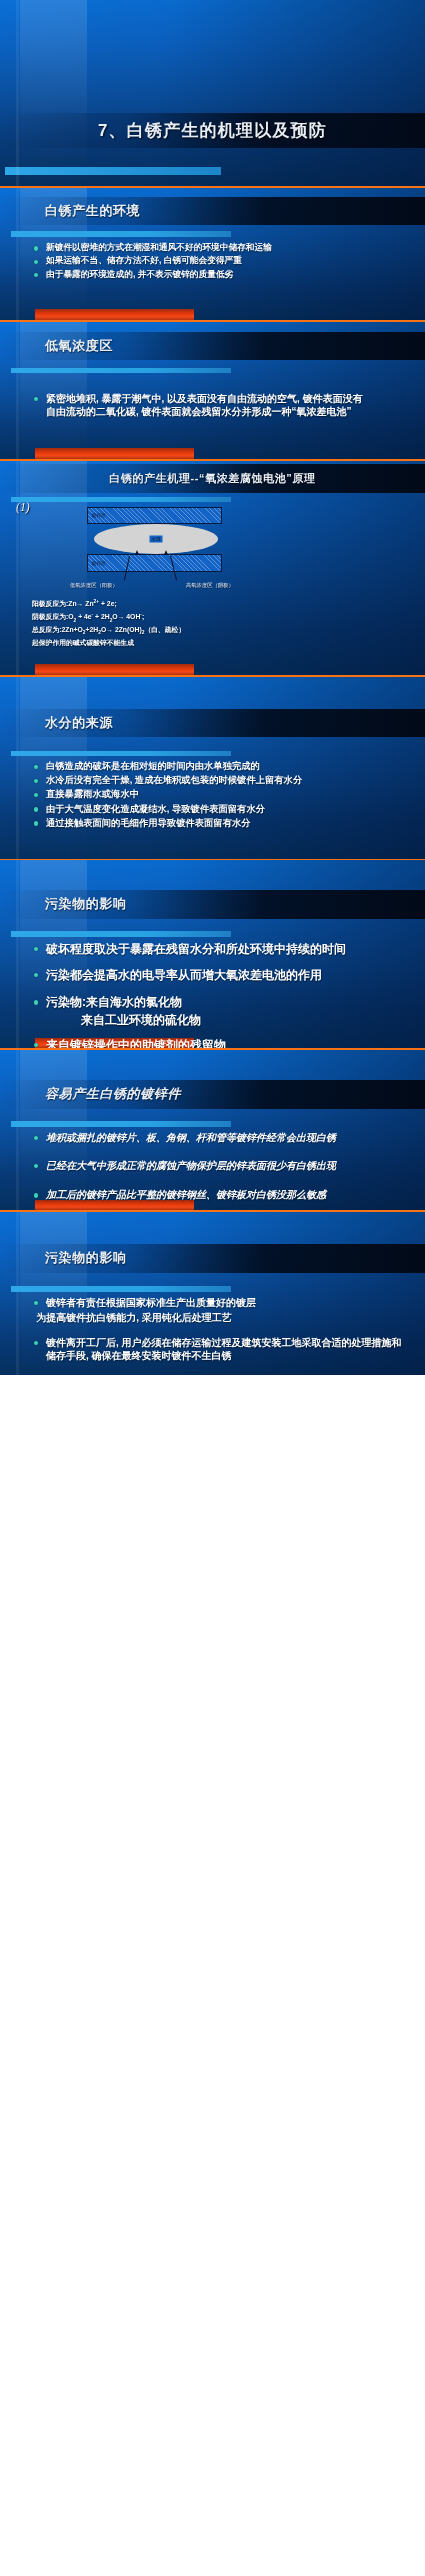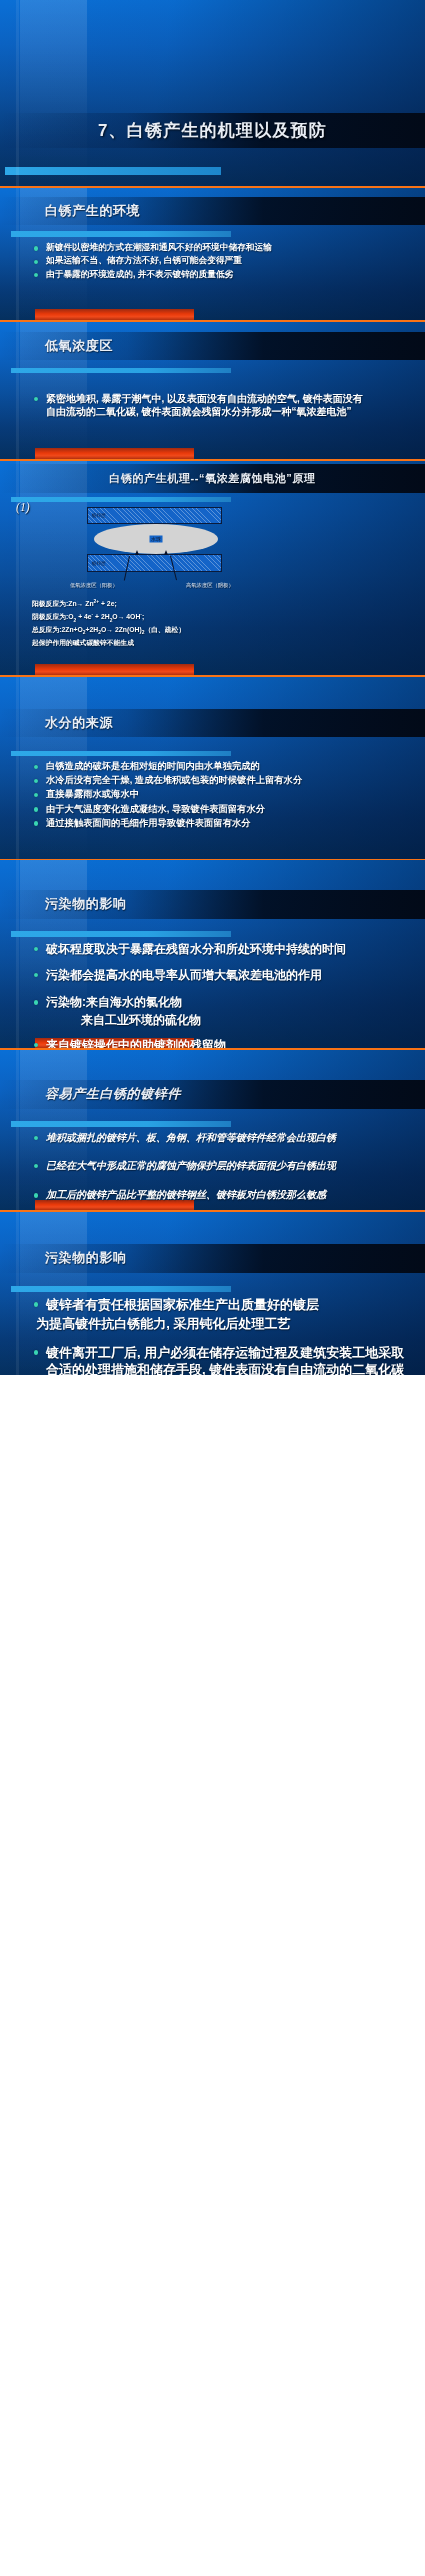--- a/index.html
+++ b/index.html
@@ -226,22 +226,22 @@
       <li style="margin-top:15px;">已经在大气中形成正常的腐蚀产物保护层的锌表面很少有白锈出现</li>
       <li style="margin-top:16px;">加工后的镀锌产品比平整的镀锌钢丝、镀锌板对白锈没那么敏感</li>
     </ul>
     <div class="red-bar"></div>
   </section>
 
   <section class="slide s8">
     <div class="title-band" style="top:32px;"></div>
     <div class="slide-title" style="padding-top:32px;">污染物的影响</div>
     <div class="accent-bar" style="margin-top:13.7px;"></div>
-    <ul class="bullets" style="margin-top:3.7px;font-size:13px;line-height:1.34;">
+    <ul class="bullets" style="margin-top:3.7px;font-size:10px;line-height:1.34;">
       <li>镀锌者有责任根据国家标准生产出质量好的镀层</li>
       <li class="nobullet" style="padding-left:6.2px;">为提高镀件抗白锈能力, 采用钝化后处理工艺</li>
-      <li style="margin-top:11.2px;">镀件离开工厂后, 用户必须在储存运输过程及建筑安装工地采取合适的处理措施和储存手段, 镀件表面没有自由流动的二氧化碳</li>
+      <li style="margin-top:11.2px;">镀件离开工厂后, 用户必须在储存运输过程及建筑安装工地采取合适的处理措施和储存手段, 确保在最终安装时镀件不生白锈</li>
       <li style="margin-top:12.4px;">储存和运输 ;保持低湿度 镀件间保证足够的通风</li>
     </ul>
   </section>
 
 </div>
 
 
 </body></html>

